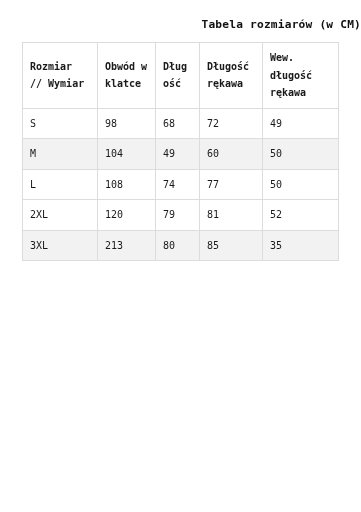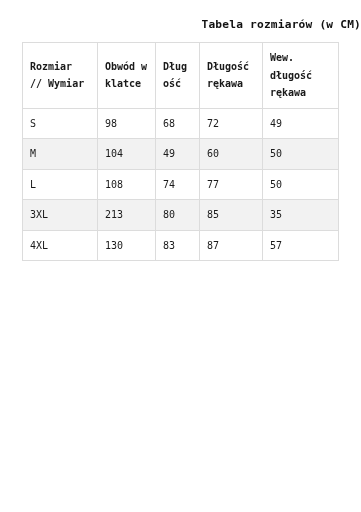--- a/index.html
+++ b/index.html
@@ -120,31 +120,31 @@
             <td>60</td>
             <td>50</td>
           </tr>
           <tr class="plain">
             <td>L</td>
             <td>108</td>
             <td>74</td>
             <td>77</td>
             <td>50</td>
           </tr>
+          <tr class="plain">
+            <td>2XL</td>
+            <td>120</td>
+            <td>79</td>
+            <td>81</td>
+            <td>52</td>
+          </tr>
           <tr class="zebra">
             <td>3XL</td>
             <td>213</td>
             <td>80</td>
             <td>85</td>
             <td>35</td>
-          </tr>
-          <tr class="plain">
-            <td>4XL</td>
-            <td>130</td>
-            <td>83</td>
-            <td>87</td>
-            <td>57</td>
           </tr>
         </tbody>
     </table>
   </div>
 
 </div>
 
 </body></html>

